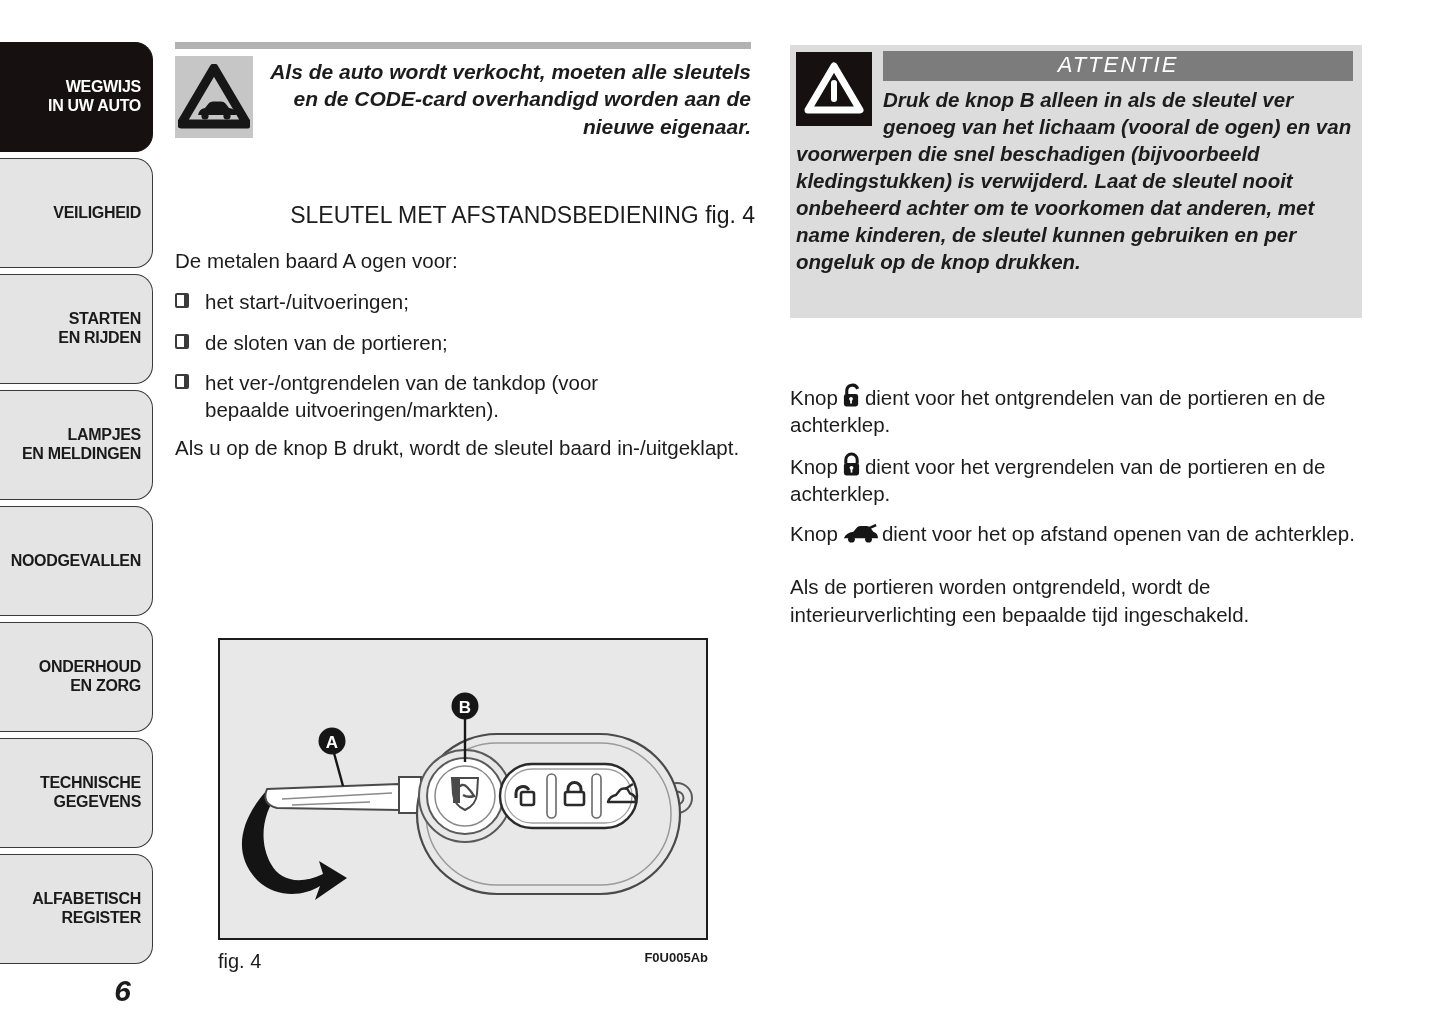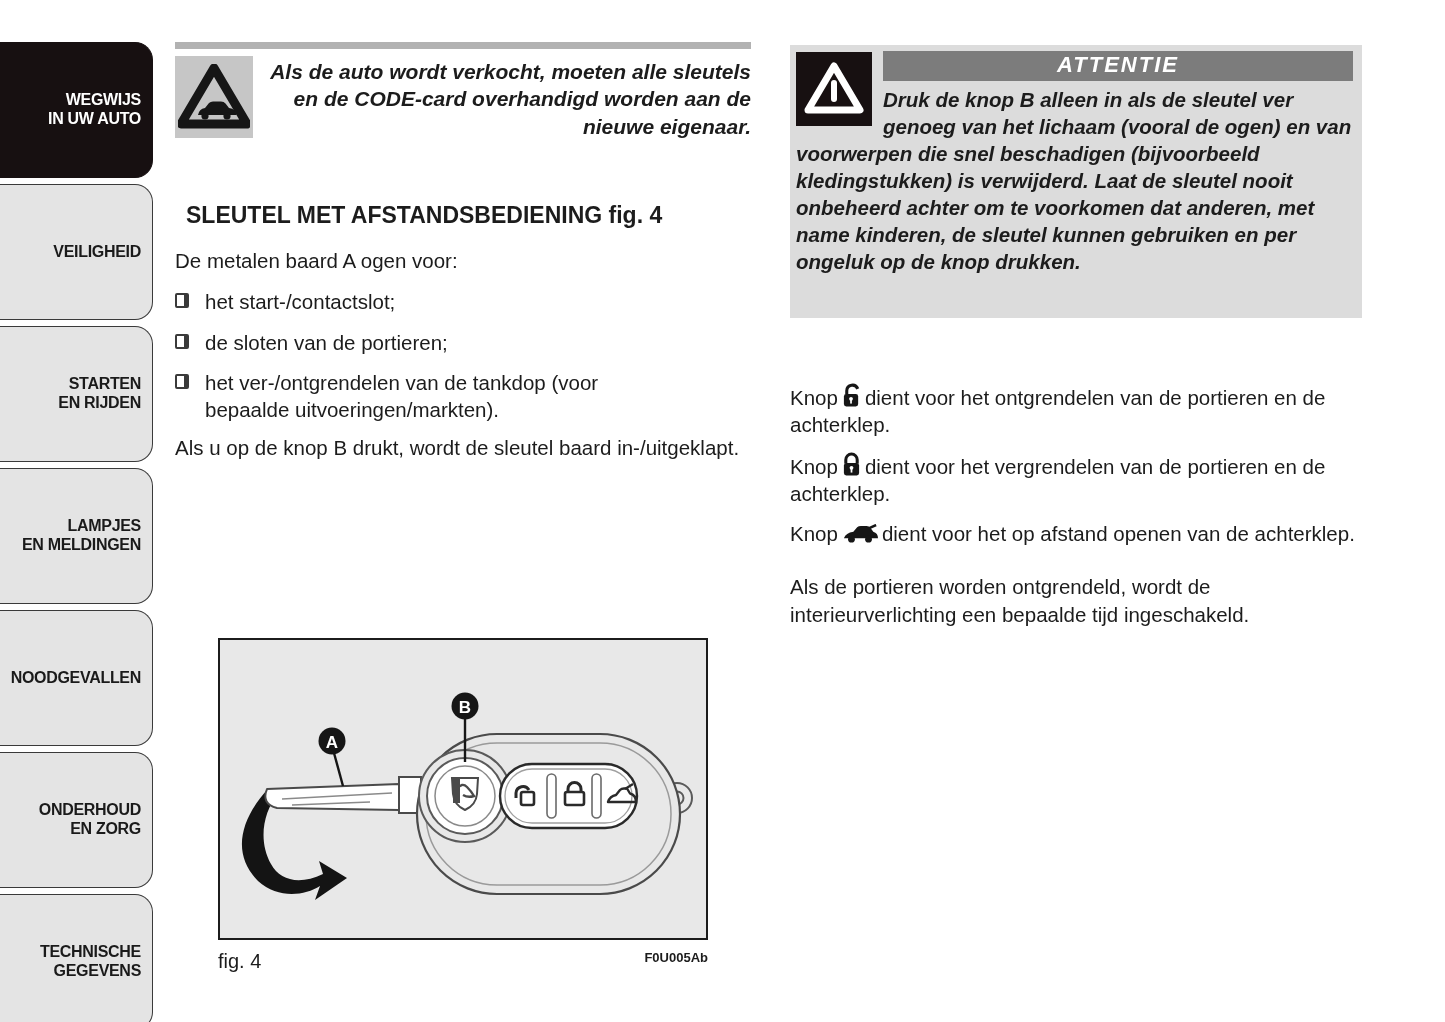--- a/index.html
+++ b/index.html
@@ -4,21 +4,21 @@
 <style>
   * { margin:0; padding:0; box-sizing:border-box; }
   html,body { background:#ffffff; }
   .page {
     position:relative; width:1445px; height:1022px; background:#ffffff;
     font-family:"Liberation Sans", sans-serif; color:#1c1c1c; overflow:hidden;
   }
   
   .sidebar { position:absolute; left:0; top:42px; width:153px; }
   .tab {
-    height:136px; margin-bottom:6px; background:#e4e4e4;
+    height:110px; margin-bottom:6px; background:#e4e4e4;
     border:1.5px solid #3a3a3a; border-left:none;
     border-radius:0 18px 18px 0;
     display:flex; align-items:center; justify-content:flex-end;
     padding-right:11px; text-align:right;
   }
   .tab.active { background:#171011; border-color:#171011; }
   .tab-label {
     font-weight:bold; font-size:16px; line-height:1.18; letter-spacing:-0.3px;
     white-space:pre-line; color:#1a1a1a;
   }
@@ -27,21 +27,21 @@
     margin-top:10px; text-align:right; padding-right:22px;
     font-weight:bold; font-size:30px; font-style:italic;
   }
   
   .col-left { position:absolute; left:175px; top:42px; width:576px; }
   .divider-bar { position:absolute; top:0; left:0; width:576px; height:7px; background:#b2b2b2; }
   .notice { position:absolute; top:14px; left:0; width:576px; display:flex; gap:13px;text-align:right; }
   .notice-icon { flex:0 0 78px; width:78px; height:82px; background:#c6c6c6;
     display:flex; align-items:center; justify-content:center; }
   .notice-text { font-weight:bold; font-style:italic; font-size:21px; line-height:1.3; padding-top:2px; }
-  .heading { position:absolute; top:160px; left:11px; width:576px; font-weight:bold; font-size:23px; }
+  .heading { position:absolute; top:160px; left:4px; width:576px; font-weight:normal; font-size:23px;text-align:right; }
   .intro  { position:absolute; top:207px; left:0; width:576px; font-size:20.5px; }
   .bullets{ position:absolute; top:247px; left:0; width:576px; }
   .bullet-item { display:flex; gap:16px; margin-bottom:14px; font-size:20.5px; line-height:1.3; }
   .bullet-sq {
     flex:0 0 14px; width:14px; height:15px; margin-top:4px;
     border:2px solid #3a3a3a; border-right-width:5px; border-radius:2px; background:#fff;
   }
   .para   { position:absolute; top:392px; left:0; width:576px; font-size:20.5px; line-height:1.33; }
   .figure-box {
     position:absolute; top:596px; left:43px; width:490px; height:302px;
@@ -52,21 +52,21 @@
     font-size:13px; font-weight:bold; }
   
   .col-right { position:absolute; left:790px; top:45px; width:572px; }
   .attention-box { background:#dcdcdc; padding:6px 9px 14px 6px; min-height:273px; }
   .att-icon {
     float:left; width:76px; height:74px; background:#171011; margin:1px 11px 4px 0;
     display:flex; align-items:center; justify-content:center;
   }
   .att-header {
     overflow:hidden; background:#7c7c7c; color:#ffffff; text-align:center;
-    font-weight:bold; font-style:italic; font-size:22px; letter-spacing:2px;
+    font-weight:normal; font-style:italic; font-size:22px; letter-spacing:2px;
     padding:1px 0 3px 0; margin-bottom:5px;
   }
   .att-text { font-weight:bold; font-style:italic; font-size:20.5px; line-height:1.32; }
   .knops { position:absolute; top:338px; left:0; width:572px; }
   .knop-p { font-size:20.5px; line-height:1.33; margin-bottom:13px; }
   .knop-p svg { vertical-align:-3px; margin:0 4px; }
   .outro { font-size:20.5px; line-height:1.33; margin-top:26px; }
 </style>
 </head>
 <body>
@@ -122,21 +122,21 @@
       <p class="notice-text">Als de auto wordt verkocht, moeten alle sleutels en de CODE-card overhandigd worden aan de nieuwe eigenaar.</p>
     </div>
 
     <h1 class="heading"><span>SLEUTEL MET AFSTANDSBEDIENING</span> <span>fig. 4</span></h1>
 
     <p class="intro">De metalen baard A ogen voor:</p>
 
     <div class="bullets">
       <div class="bullet-item">
         <span class="bullet-sq"></span>
-        <span>het start-/contactslot;</span>
+        <span>het start-/uitvoeringen;</span>
       </div>
       <div class="bullet-item">
         <span class="bullet-sq"></span>
         <span>de sloten van de portieren;</span>
       </div>
       <div class="bullet-item">
         <span class="bullet-sq"></span>
         <span style="max-width:440px">het ver-/ontgrendelen van de tankdop (voor bepaalde uitvoeringen/markten).</span>
       </div>
     </div>

